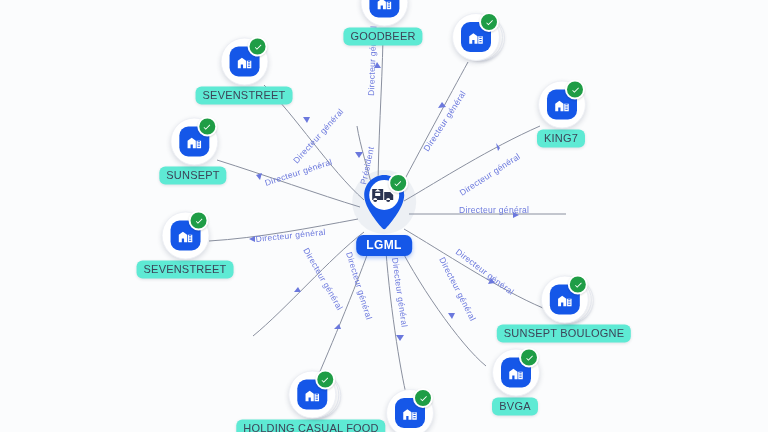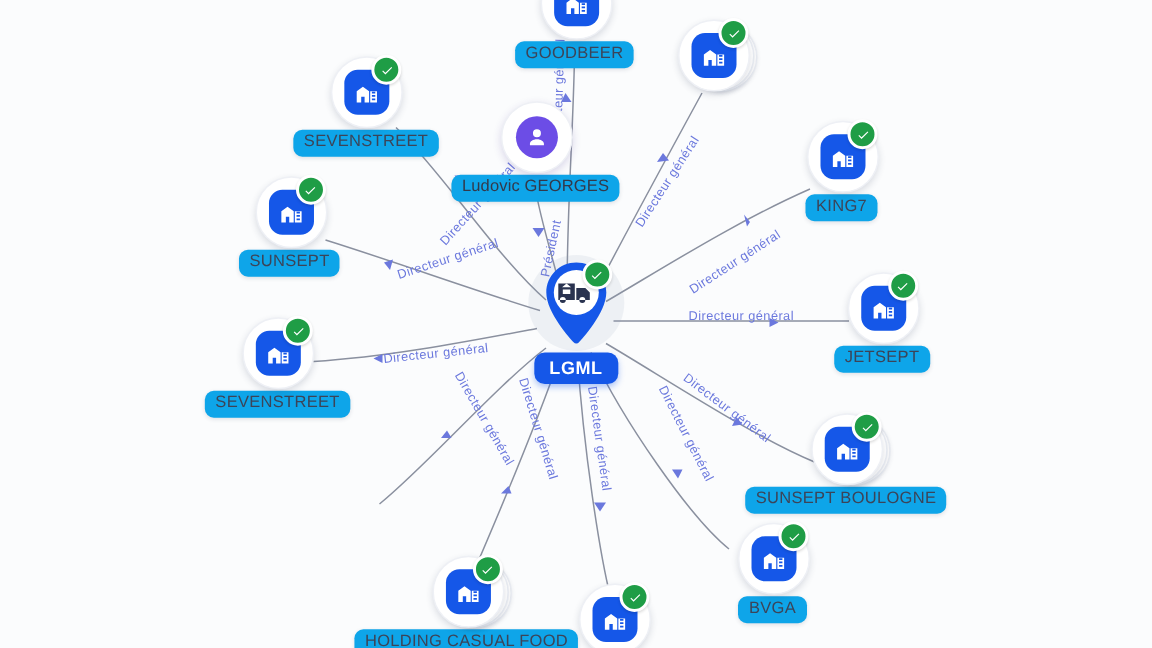--- a/index.html
+++ b/index.html
@@ -58,21 +58,21 @@
   .halo{
     position:absolute;left:-9px;top:-4px;width:64px;height:64px;border-radius:50%;
     background:rgba(150,160,185,.13);
   }
   .pin{
     position:absolute;left:0;top:0;width:46px;height:58px;
   }
   
   .lbl{
     margin-top:3px;
-    background:#0ea5e9;
+    background:#5eead4;
     border-radius:6px;
     padding:3px 7px 4px;
     font-size:11px;
     letter-spacing:.2px;
     color:#3c4458;
     white-space:nowrap;
     box-shadow:0 1px 3px rgba(40,50,80,.14);
     line-height:1;
   }
   .lbl.person-lbl{color:#33394a;letter-spacing:.1px;}
@@ -202,32 +202,20 @@
       </div>
       <div class="badge">
           <svg width="9" height="9" viewBox="0 0 24 24">
             <path fill="#ffffff" d="M9 16.2L4.8 12l-1.4 1.4L9 19 21 7l-1.4-1.4z"></path>
           </svg>
         </div>
     </div>
     <div class="lbl">SEVENSTREET</div>
   </div>
 
-  <div class="node person" style="left:357px;top:101px;z-index:6">
-    <div class="disc-wrap">
-      <div class="disc">
-        <div class="ico-sq">
-            <svg width="16" height="16" viewBox="0 0 24 24">
-              <path fill="#ffffff" d="M12 12a4 4 0 1 0 0-8 4 4 0 0 0 0 8zm0 2c-4 0-7 2.2-7 4.6V20h14v-1.4c0-2.4-3-4.6-7-4.6z"></path>
-            </svg>
-          </div>
-      </div>
-    </div>
-    <div class="lbl person-lbl">Ludovic GEORGES</div>
-  </div>
 
   <div class="node" style="left:561px;top:114px">
     <div class="disc-wrap">
       <div class="disc">
         <div class="ico-sq">
             <svg width="18" height="18" viewBox="0 0 24 24">
               <path fill="#ffffff" d="M3 21V11l5.5-4L14 11v10h-4v-5H7v5H3zm12 0V11h6v10h-6zm1.5-8h3v-1.5h-3V13zm0 3h3v-1.5h-3V16zm0 3h3v-1.5h-3V19z"></path>
             </svg>
           </div>
       </div>
@@ -251,37 +239,20 @@
       </div>
       <div class="badge">
           <svg width="9" height="9" viewBox="0 0 24 24">
             <path fill="#ffffff" d="M9 16.2L4.8 12l-1.4 1.4L9 19 21 7l-1.4-1.4z"></path>
           </svg>
         </div>
     </div>
     <div class="lbl">SUNSEPT</div>
   </div>
 
-  <div class="node" style="left:588px;top:215px">
-    <div class="disc-wrap">
-      <div class="disc">
-        <div class="ico-sq">
-            <svg width="18" height="18" viewBox="0 0 24 24">
-              <path fill="#ffffff" d="M3 21V11l5.5-4L14 11v10h-4v-5H7v5H3zm12 0V11h6v10h-6zm1.5-8h3v-1.5h-3V13zm0 3h3v-1.5h-3V16zm0 3h3v-1.5h-3V19z"></path>
-            </svg>
-          </div>
-      </div>
-      <div class="badge">
-          <svg width="9" height="9" viewBox="0 0 24 24">
-            <path fill="#ffffff" d="M9 16.2L4.8 12l-1.4 1.4L9 19 21 7l-1.4-1.4z"></path>
-          </svg>
-        </div>
-    </div>
-    <div class="lbl">JETSEPT</div>
-  </div>
 
   <div class="node" style="left:185px;top:245px">
     <div class="disc-wrap">
       <div class="disc">
         <div class="ico-sq">
             <svg width="18" height="18" viewBox="0 0 24 24">
               <path fill="#ffffff" d="M3 21V11l5.5-4L14 11v10h-4v-5H7v5H3zm12 0V11h6v10h-6zm1.5-8h3v-1.5h-3V13zm0 3h3v-1.5h-3V16zm0 3h3v-1.5h-3V19z"></path>
             </svg>
           </div>
       </div>

